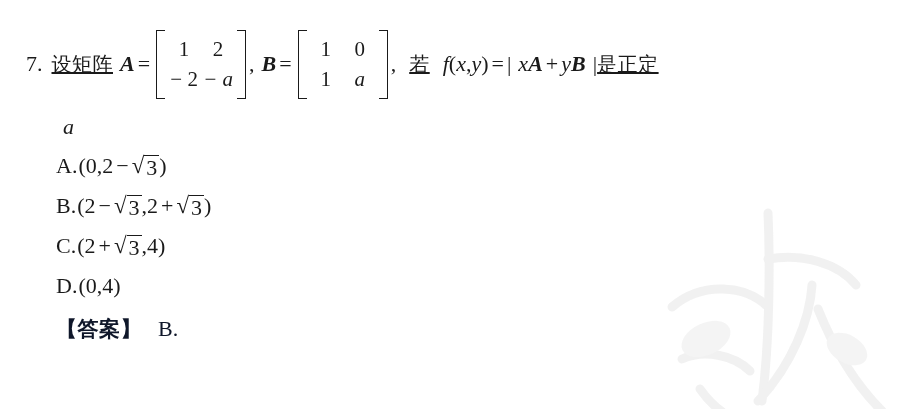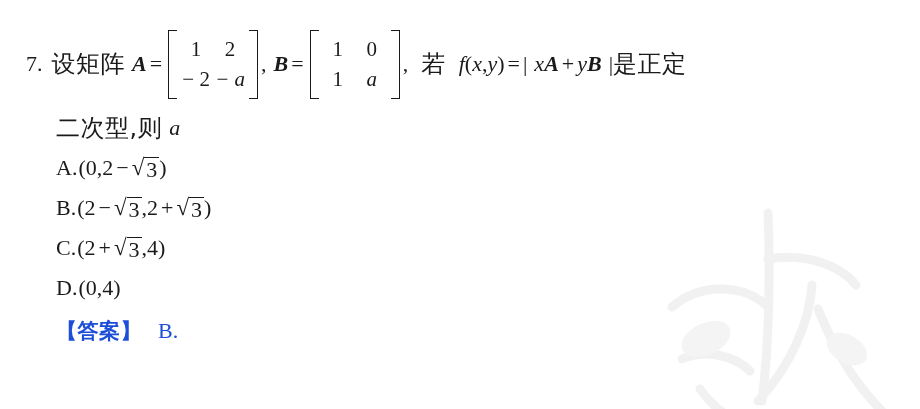--- a/index.html
+++ b/index.html
@@ -52,22 +52,23 @@
   }
 
   .qnum {
     font-family: "Liberation Serif", serif;
     font-size: 22px;
     margin-right: 2px;
   }
 
   .cn {
     font-family: "DejaVu Sans", sans-serif;
-    font-size: 24px;
+    font-size: 20px;
     letter-spacing: 0.5px;
+    text-decoration: underline;
   }
 
   .mi {
     font-family: "Liberation Serif", serif;
     font-style: italic;
     font-size: 22px;
   }
   .mb {
     font-family: "Liberation Serif", serif;
     font-style: italic;
@@ -157,21 +158,21 @@
     padding: 0 2px;
     margin-top: 1px;
     line-height: 1.05;
   }
 
   .answer {
     margin-top: 16px;
     margin-left: 30px;
     display: flex;
     align-items: center;
-    color: #1d4ed8;
+    color: #0f172a;
     font-size: 22px;
   }
   .answer .ans-tag {
     font-family: "DejaVu Sans", sans-serif;
     font-weight: bold;
     font-size: 21px;
     letter-spacing: 0.5px;
   }
   .answer .ans-val {
     font-family: "Liberation Serif", serif;
@@ -264,21 +265,20 @@
       <span class="mb">A</span>
       <span class="mo">+</span>
       <span class="mi">y</span>
       <span class="mb">B</span>
       <span class="gap-sm"></span>
       <span class="mn">|</span>
       <span class="cn">是正定</span>
     </div>
 
     <div class="line line2">
-      <span class="cn">二次型,则</span>
       <span class="gap-sm"></span>
       <span class="mi">a</span>
       <span class="gap-sm"></span>
     </div>
 
     <div class="choice">
       <span class="clabel">A.</span>
       <span class="mn">(</span>
       <span class="mn">0</span>
       <span class="mn">,</span>

